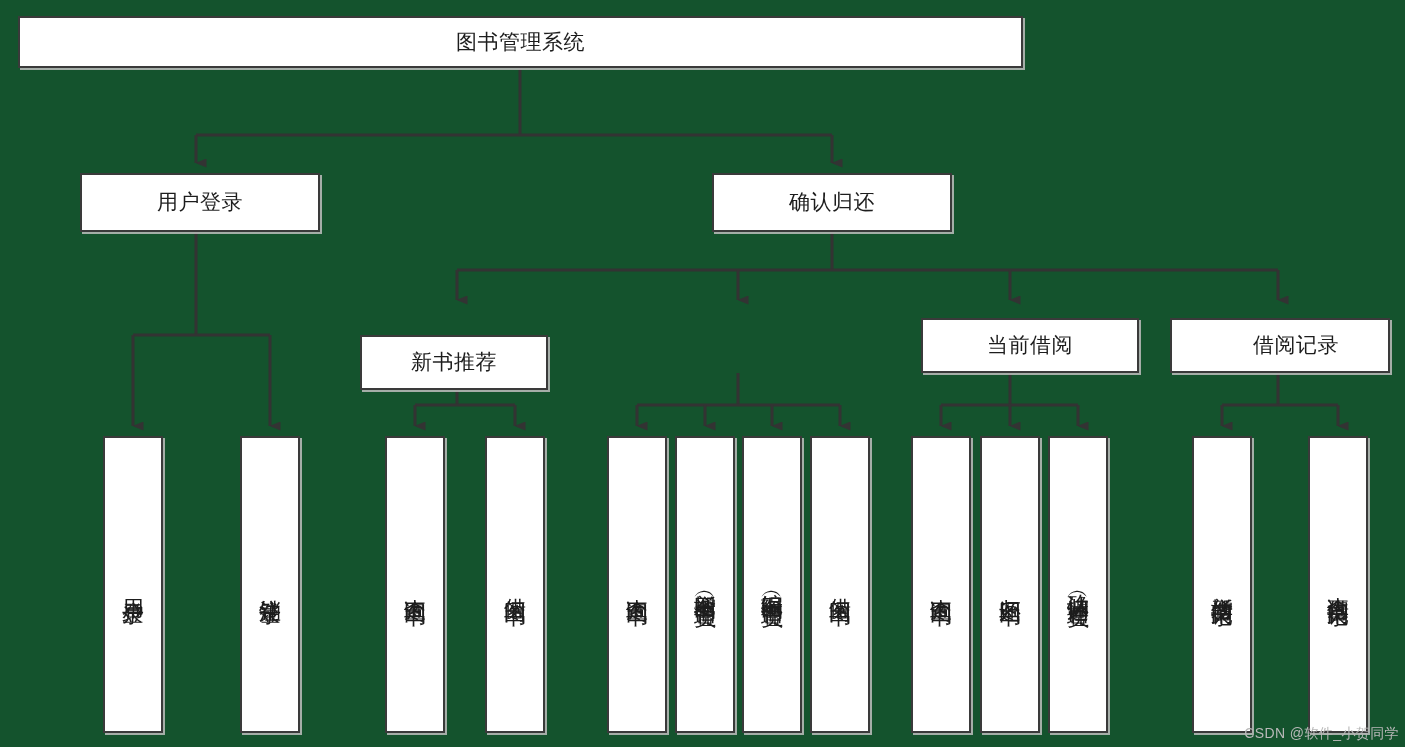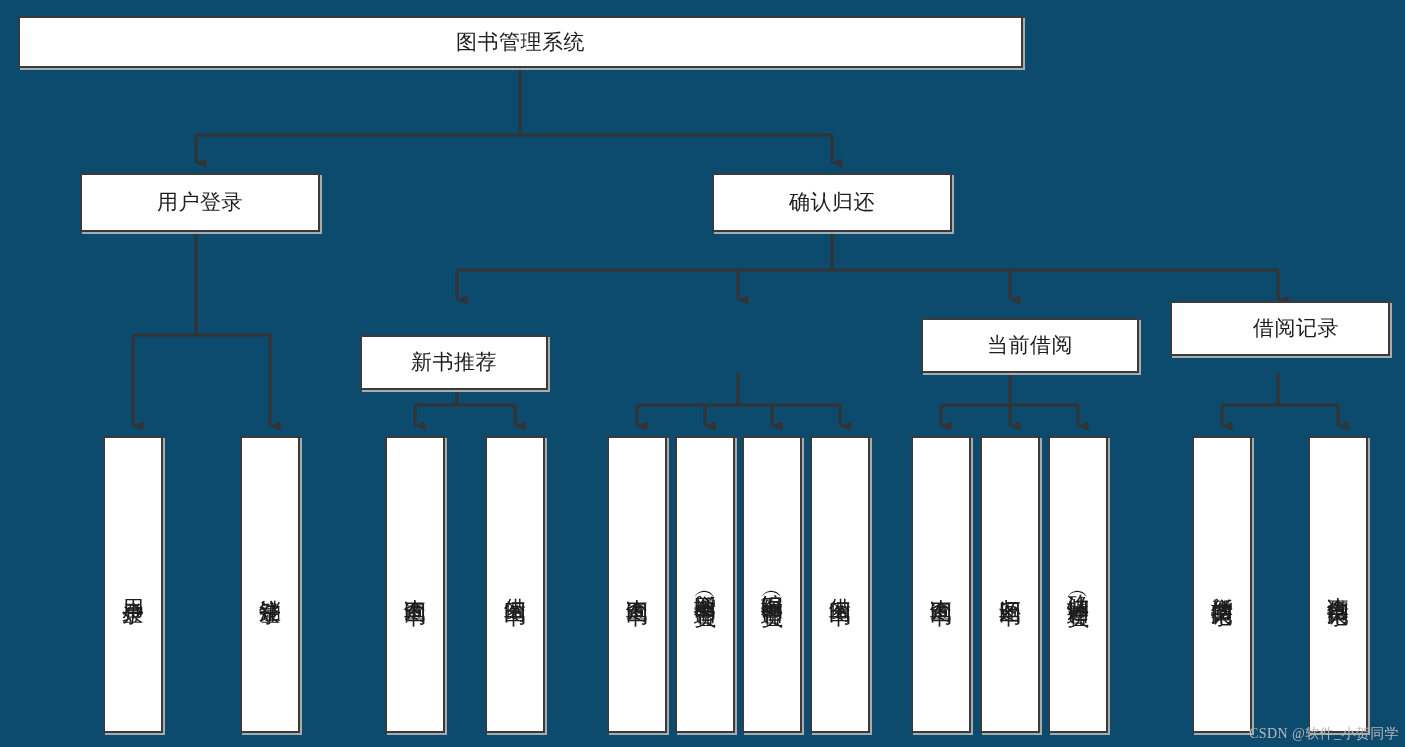--- a/index.html
+++ b/index.html
@@ -7,23 +7,22 @@
     padding: 0;
     background: #ffffff;
   }
   body {
     font-family: "Liberation Sans", "DejaVu Sans", sans-serif;
   }
   #stage {
     position: relative;
     width: 1405px;
     height: 747px;
-    background: #0c4a6e;
+    background: #14532d;
     overflow: hidden;
-    font-family: Liberation Serif, serif;
   }
   #diagram-svg {
     position: absolute;
     left: 0;
     top: 0;
     width: 1405px;
     height: 747px;
   }
   .node-box {
     position: absolute;
@@ -127,21 +126,21 @@
   <div class="node-box" style="left:712px; top:173px; width:240px; height:59px;">
     <span class="node-label">确认归还</span>
   </div>
 
   <div class="node-box" style="left:360px; top:318px; width:188px; height:55px;margin-top:17px;">
     <span class="node-label">新书推荐</span>
   </div>
   <div class="node-box" style="left:901px; top:318px; width:218px; height:55px;margin-left:20px;">
     <span class="node-label">当前借阅</span>
   </div>
-  <div class="node-box" style="left:1170px; top:301px; width:220px; height:55px;padding-left:32px;">
+  <div class="node-box" style="left:1170px; top:318px; width:220px; height:55px;padding-left:32px;">
     <span class="node-label">借阅记录</span>
   </div>
 
   <div class="node-box vertical" style="left:103px; top:436px; width:60px; height:297px;">
     <span class="node-label">用户登录</span>
   </div>
   <div class="node-box vertical" style="left:240px; top:436px; width:60px; height:297px;">
     <span class="node-label">注销登录</span>
   </div>
 

